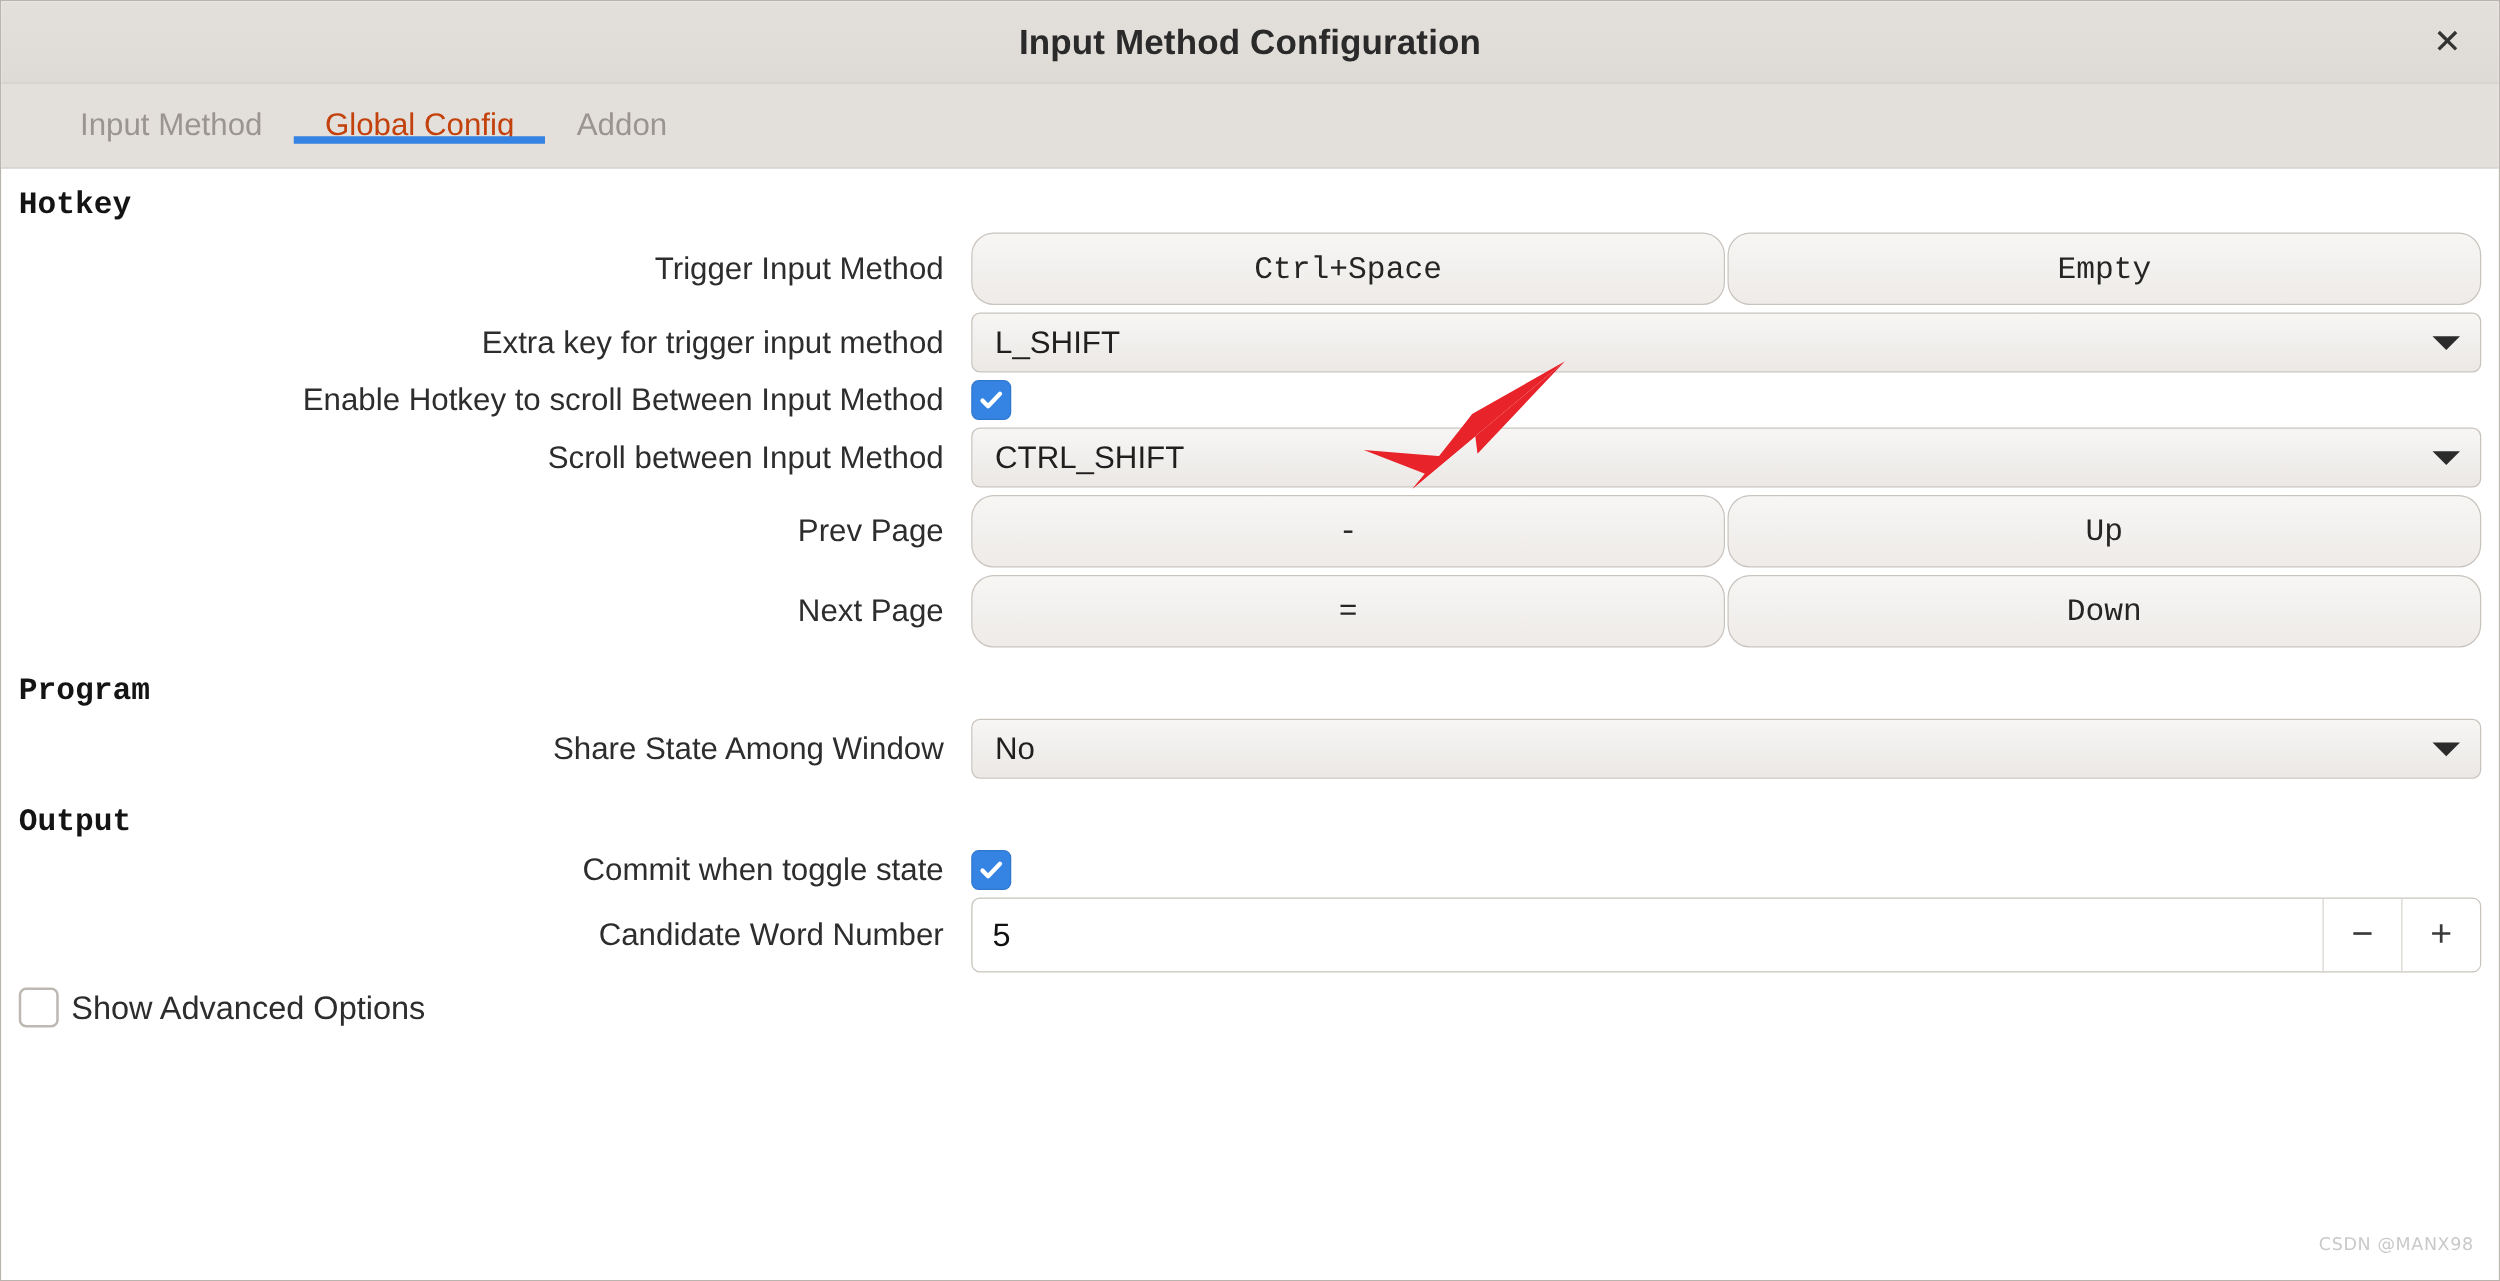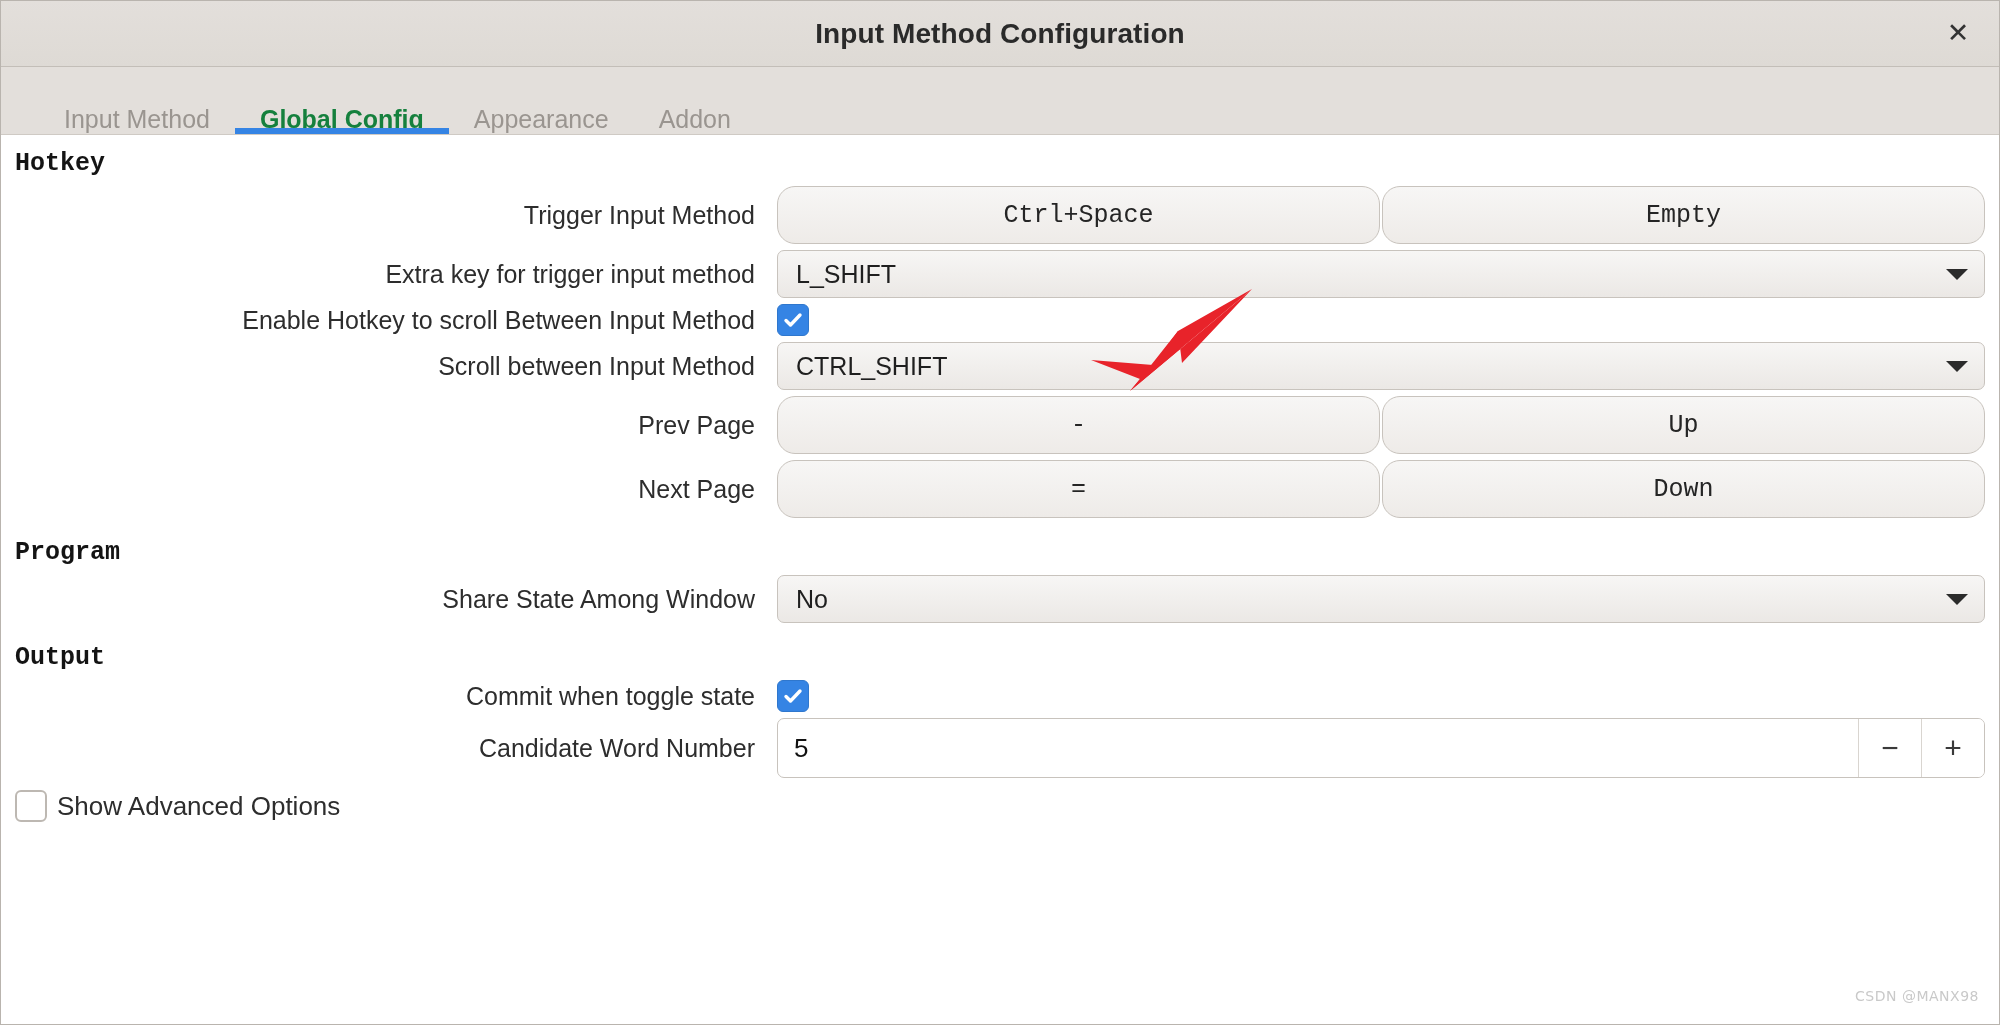--- a/index.html
+++ b/index.html
@@ -62,37 +62,37 @@
   }
 
   
   .tabbar {
     position: relative;
     height: 68px;
     flex: 0 0 68px;
     background: #e3dfdb;
     border-bottom: 1px solid #cfcac4;
     display: flex;
-    align-items: flex-end;
+    align-items: center;
     padding-left: 38px;
     box-sizing: border-box;
   }
   .tab {
     position: relative;
     display: flex;
     align-items: center;
     padding: 0 25px;
     font-size: 25px;
     color: #9a9590;
     cursor: pointer;
     white-space: nowrap;
   }
   .tab.active {
-    color: #15803d;
-    font-weight: bold;
+    color: #c2410c;
+    font-weight: normal;
   }
   .tab.active::after {
     content: "";
     position: absolute;
     left: 0;
     right: 0;
     bottom: 0;
     height: 6px;
     background: #3584e4;
   }
@@ -280,21 +280,20 @@
 <div class="window">
 
   <div class="titlebar">
     <div class="titlebar-title">Input Method Configuration</div>
     <div class="close-btn">✕</div>
   </div>
 
   <div class="tabbar">
     <div class="tab">Input Method</div>
     <div class="tab active">Global Config</div>
-    <div class="tab">Appearance</div>
     <div class="tab">Addon</div>
   </div>
 
   <div class="content">
 
     <div class="section-title">Hotkey</div>
 
     <div class="row">
       <div class="row-label">Trigger Input Method</div>
       <div class="row-control">

